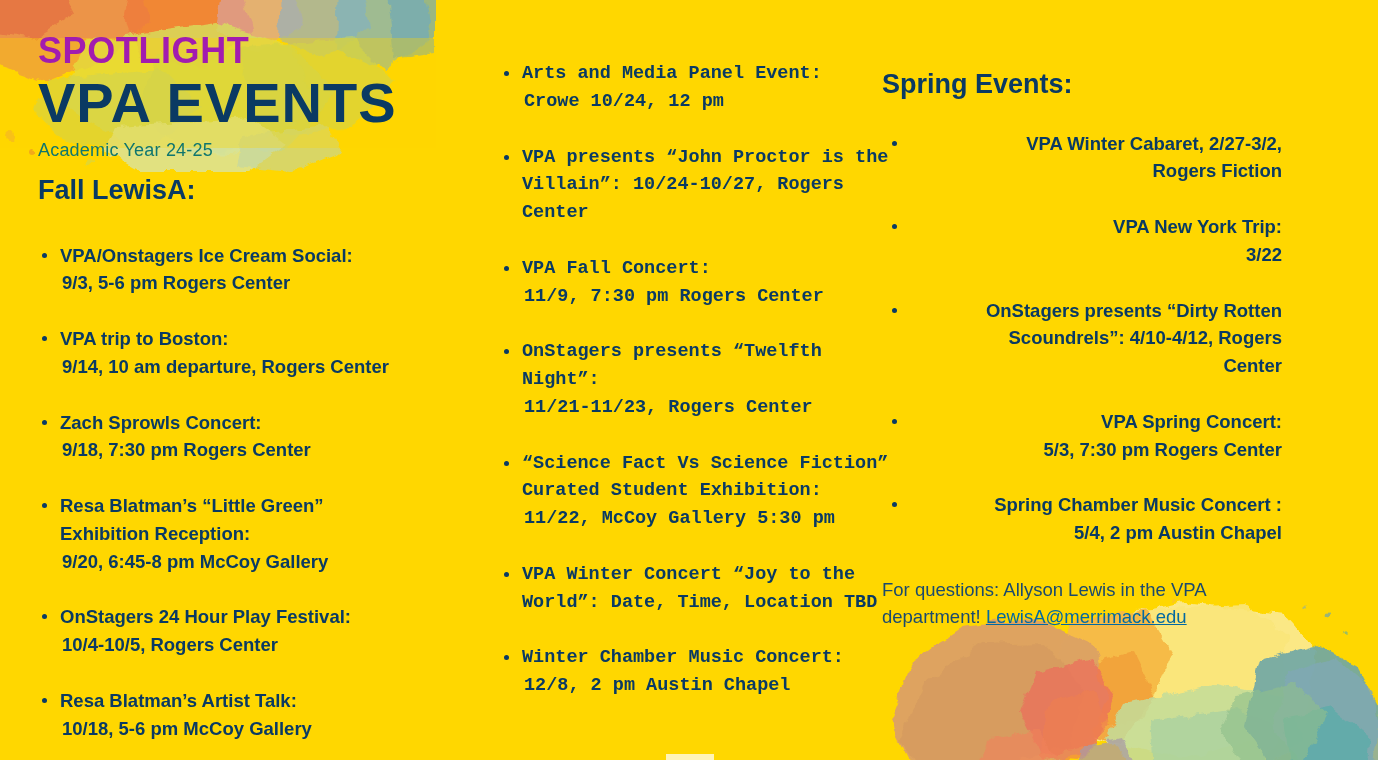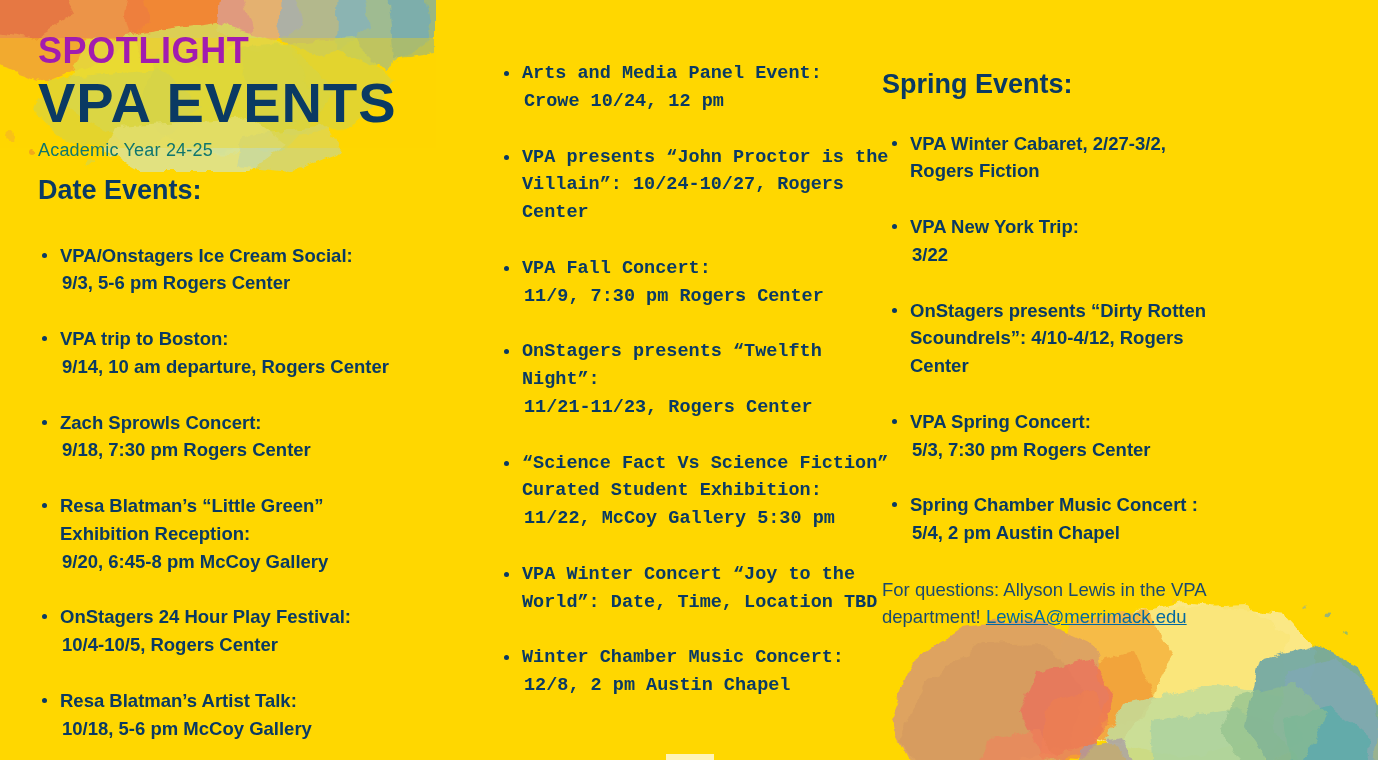--- a/index.html
+++ b/index.html
@@ -129,21 +129,21 @@
     top: 11px;
     width: 5px;
     height: 5px;
     border-radius: 50%;
     background: #0A3A63;
   }
   .ev-line { display: block; }
   .ev-line.detail { padding-left: 2px; }
 
   
-  .col-right ul.events > li { padding-left: 28px; }
+  .col-right ul.events > li { padding-left: 28px; text-align: right; }
   .col-right ul.events > li .bullet { left: 10px; }
 
   
   .col-mid ul.events > li { padding-left: 24px; font-family: Liberation Mono, monospace; }
   .col-mid ul.events > li .bullet { left: 6px; }
 
   
   .contact {
     margin-top: 30px;
     font-size: 18.5px;
@@ -209,21 +209,21 @@
   </svg>
   <div class="wc-top-veil"></div>
 
   <div class="headline">
     <div class="hl-1">SPOTLIGHT</div>
     <div class="hl-2">VPA EVENTS</div>
     <div class="hl-3">Academic Year 24-25</div>
   </div>
 
   <div class="col col-left">
-    <h2 class="section-title">Date Events:</h2>
+    <h2 class="section-title">Fall LewisA:</h2>
     <ul class="events">
       <li>
         <span class="bullet"></span>
         <span class="ev-line">VPA/Onstagers Ice Cream Social:</span>
         <span class="ev-line detail">9/3, 5-6 pm Rogers Center</span>
       </li>
       <li>
         <span class="bullet"></span>
         <span class="ev-line">VPA trip to Boston:</span>
         <span class="ev-line detail">9/14, 10 am departure, Rogers Center</span>

